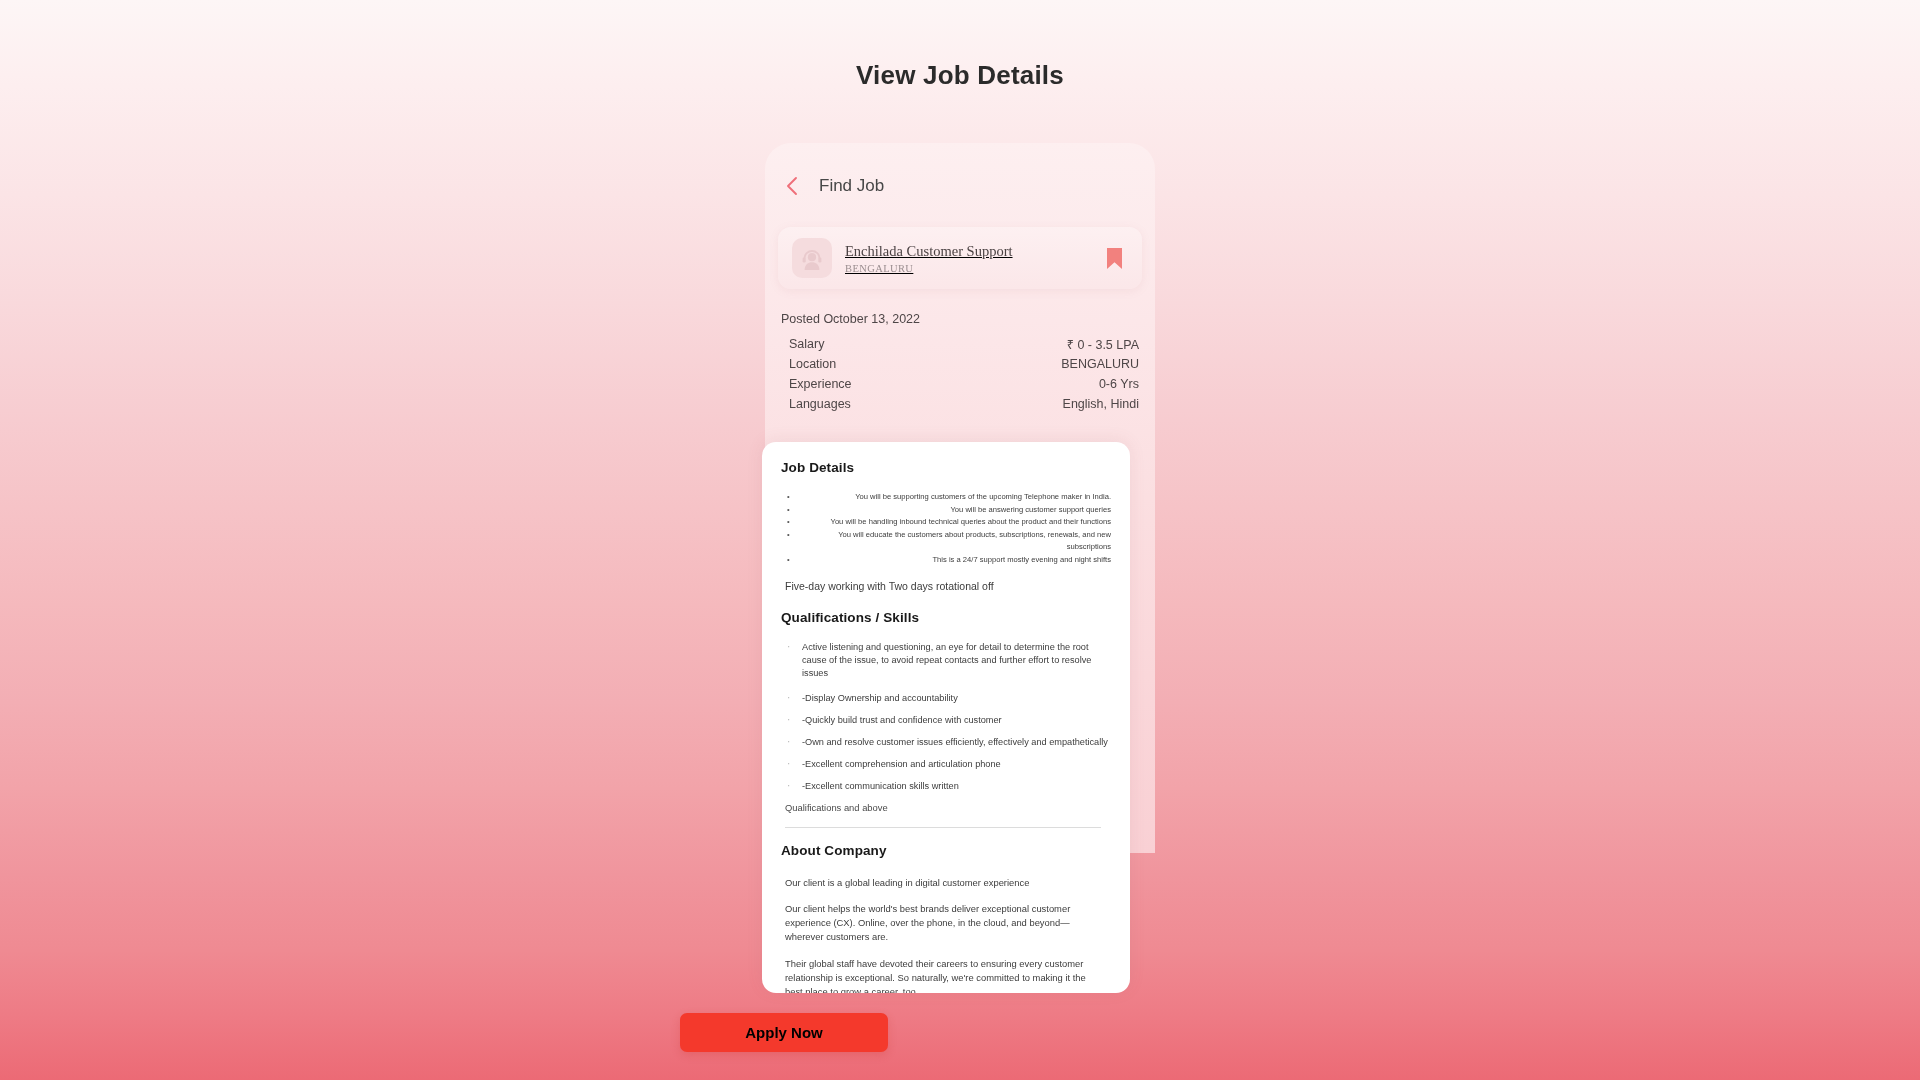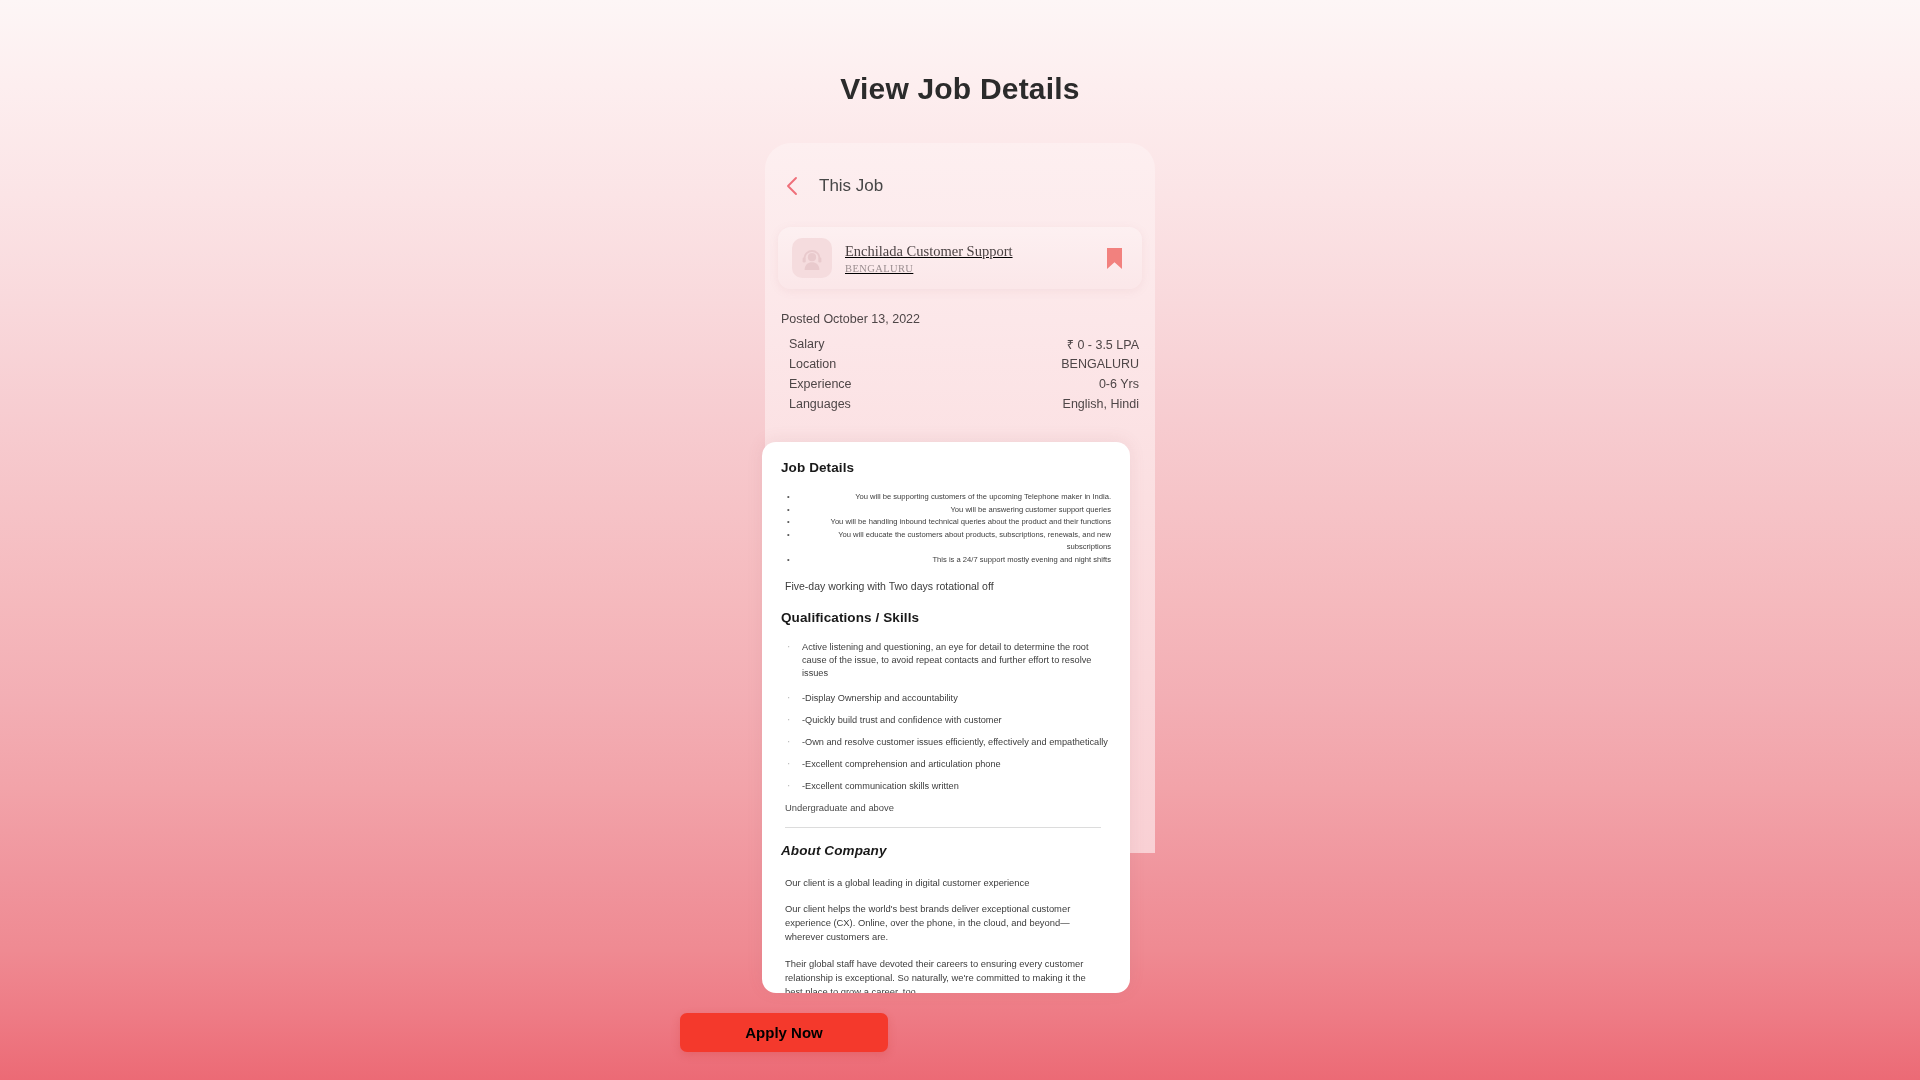--- a/index.html
+++ b/index.html
@@ -26,25 +26,25 @@
         #f0959d 81%,
         #ef8a92 88%,
         #ee7b85 94%,
         #ec6a75 100%);
     position: relative;
   }
 
   
   .page-title {
     position: absolute;
-    top: 72px;
+    top: 60px;
     left: 0;
     width: 100%;
     text-align: center;
-    font-size: 30px;
+    font-size: 26px;
     font-weight: bold;
     color: #2b2b2b;
     letter-spacing: 0.2px;
   }
 
   
   .phone {
     position: absolute;
     left: 765px;
     top: 143px;
@@ -256,21 +256,21 @@
     margin-top: 6px;
     padding-left: 4px;
   }
 
   .divider {
     height: 1px;
     background: #dcdcdc;
     margin: 14px 10px 0 4px;
   }
 
-  .sec-head-3 { margin-top: 15px; font-style: italic; }
+  .sec-head-3 { margin-top: 15px; }
 
   .about-p {
     font-size: 9.4px;
     color: #3c3c3c;
     line-height: 1.5;
     margin-top: 18px;
     padding-left: 4px;
     padding-right: 10px;
   }
   .about-p + .about-p { margin-top: 12px; }
@@ -299,21 +299,21 @@
 <div class="page-title">View Job Details</div>
 
 <div class="phone">
 
   <div class="topbar">
     <div class="back-btn">
       <svg width="14" height="20" viewBox="0 0 14 20">
         <polyline points="11,2 3,10 11,18" fill="none" stroke="#ef6f79" stroke-width="1.9" stroke-linecap="round" stroke-linejoin="round"></polyline>
       </svg>
     </div>
-    <div class="topbar-title">This Job</div>
+    <div class="topbar-title">Find Job</div>
   </div>
 
   <div class="job-card">
     <div class="avatar">
       <svg width="26" height="26" viewBox="0 0 26 26">
         <path d="M5.5 13.5 A7.5 7.5 0 0 1 20.5 13.5" fill="none" stroke="#e9cacd" stroke-width="1.8"></path>
         <rect x="3.6" y="12.4" width="3.1" height="5.2" rx="1.4" fill="#e9cacd"></rect>
         <rect x="19.3" y="12.4" width="3.1" height="5.2" rx="1.4" fill="#e9cacd"></rect>
         <circle cx="13" cy="12.2" r="4.1" fill="#e9cacd"></circle>
         <path d="M5.6 25 C5.6 19.6 9.2 17.2 13 17.2 C16.8 17.2 20.4 19.6 20.4 25 Z" fill="#e9cacd"></path>
@@ -371,21 +371,21 @@
 
   <ul class="dash-list">
     <li class="lead">Active listening and questioning, an eye for detail to determine the root cause of the issue, to avoid repeat contacts and further effort to resolve issues</li>
     <li>-Display Ownership and accountability</li>
     <li>-Quickly build trust and confidence with customer</li>
     <li>-Own and resolve customer issues efficiently, effectively and empathetically</li>
     <li>-Excellent comprehension and articulation phone</li>
     <li>-Excellent communication skills written</li>
   </ul>
 
-  <div class="undergrad">Undergraduate and above</div>
+  <div class="undergrad">Qualifications and above</div>
 
   <div class="divider"></div>
 
   <div class="sec-head sec-head-3">About Company</div>
 
   <div class="about-p">Our client is a global leading in digital customer experience</div>
   <div class="about-p">Our client helps the world's best brands deliver exceptional customer experience (CX). Online, over the phone, in the cloud, and beyond—wherever customers are.</div>
   <div class="about-p">Their global staff have devoted their careers to ensuring every customer relationship is exceptional. So naturally, we're committed to making it the best place to grow a career, too.</div>
 </div>
 

